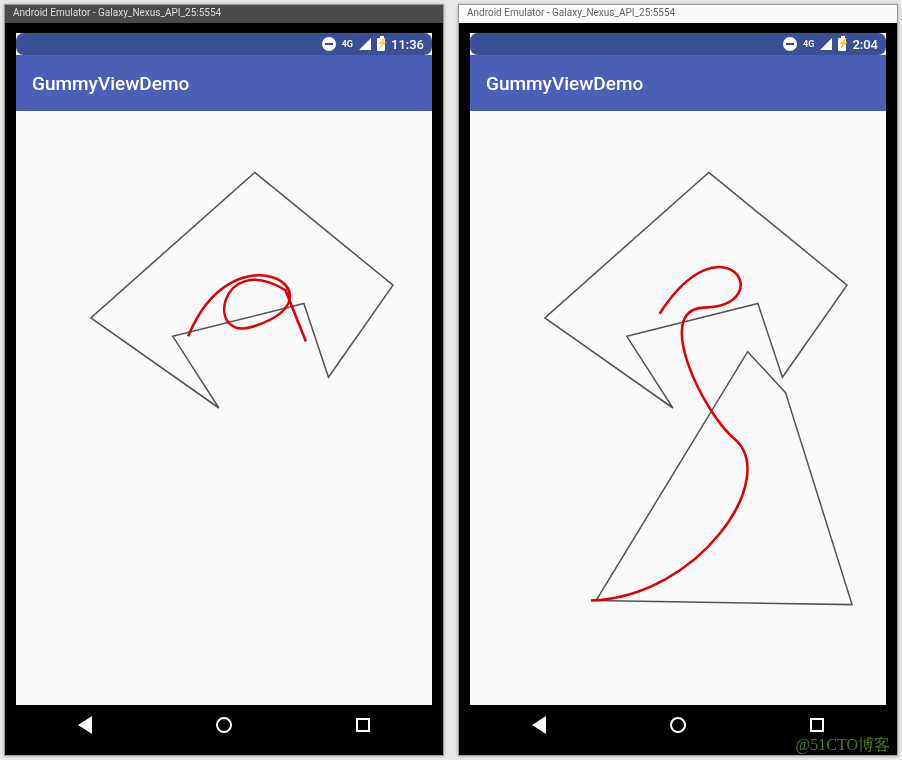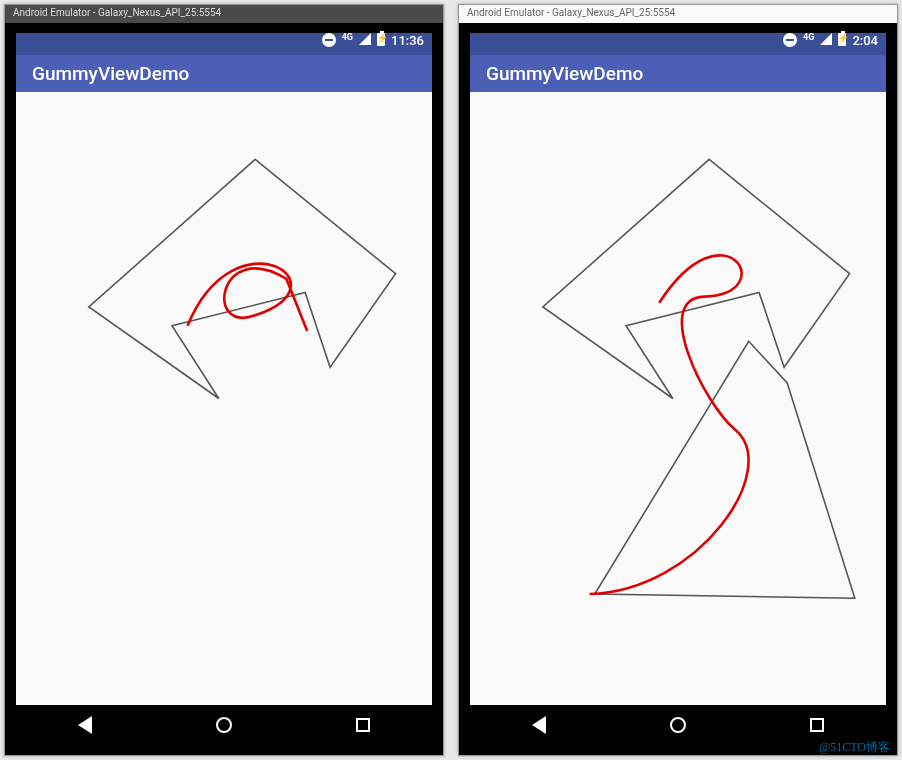--- a/index.html
+++ b/index.html
@@ -52,25 +52,26 @@
       background: #fafafa;
       display: flex;
       flex-direction: column;
       position: relative;
     }
     .status-bar {
       height: 22px;
       background: #3b4f99;
       display: flex;
       justify-content: flex-end;
-      align-items: flex-start;
+      align-items: center;
       padding: 0 8px;
       gap: 6px;
       color: #fff;
       font-size: 12px;
+      border-radius: 8px;
     }
     .status-icon {
       display: inline-flex;
       align-items: center;
       justify-content: center;
     }
     .circle-minus {
       width: 14px;
       height: 14px;
       border-radius: 50%;
@@ -123,21 +124,21 @@
       font-size: 9px;
       position: absolute;
       left: -1px;
       top: -1px;
     }
     .clock {
       font-size: 13px;
       font-weight: 500;
     }
     .app-bar {
-      height: 37px;
+      height: 56px;
       background: #4a5fb5;
       display: flex;
       align-items: center;
       padding: 0 16px;
       color: #fff;
       font-size: 19px;
       font-weight: 500;
     }
     .canvas-area {
       flex: 1;
@@ -173,22 +174,22 @@
     }
     .nav-recent {
       width: 14px;
       height: 14px;
       border: 2px solid #fff;
     }
     .watermark {
       position: absolute;
       right: 12px;
       bottom: 4px;
-      font-size: 12px;
-      color: #0369a1;
+      font-size: 16px;
+      color: #4d7c0f;
       font-family: "SimSun", serif;
     }
     svg.drawing {
       position: absolute;
       left: 0;
       top: 0;
       width: 100%;
       height: 100%;
     }
   </style>

